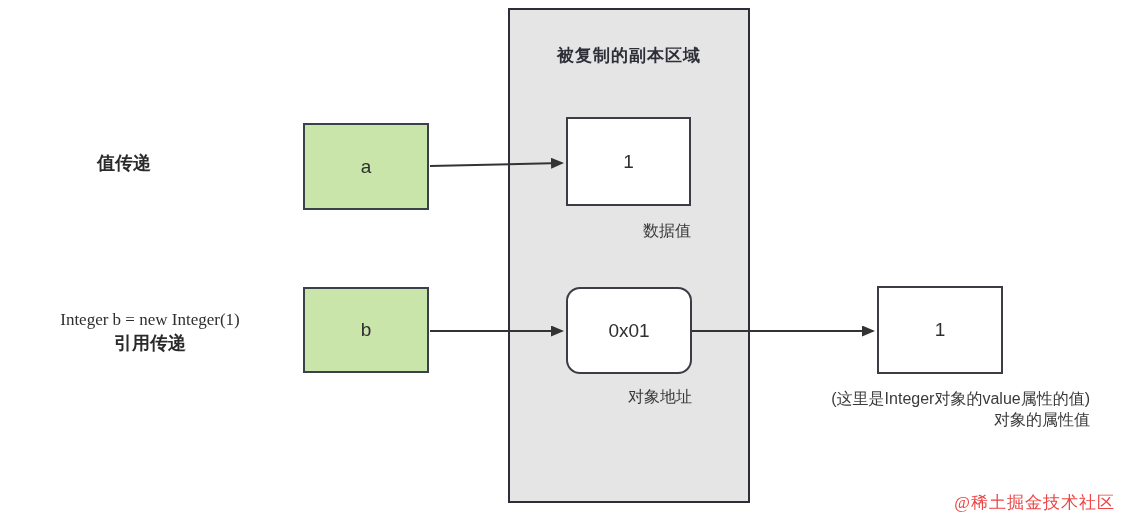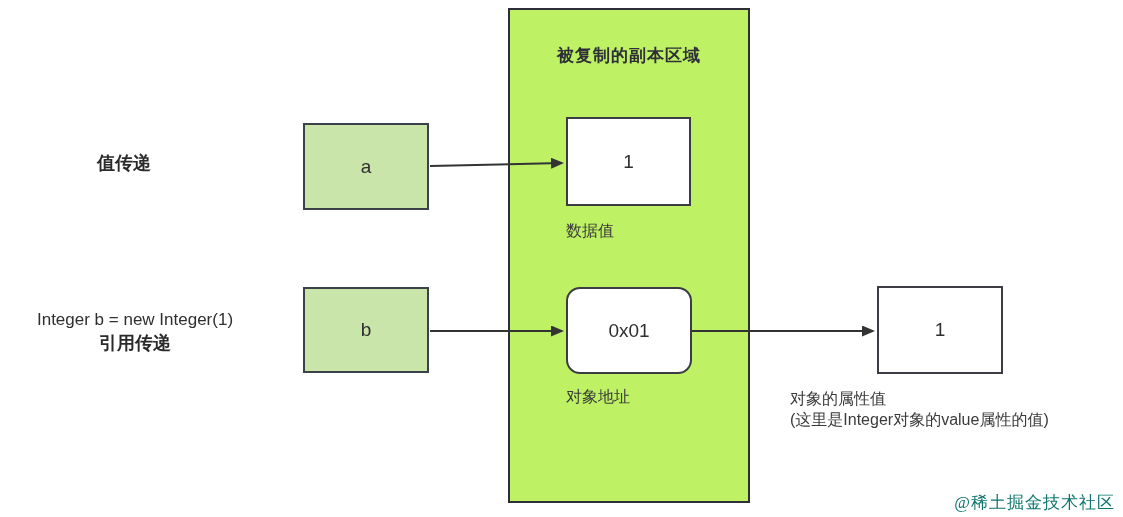--- a/index.html
+++ b/index.html
@@ -10,21 +10,21 @@
     font-family: "Liberation Sans", "DejaVu Sans", sans-serif;
     color: #333333;
     overflow: hidden;
   }
 
   
   .copy-region {
     position: absolute;
     left: 508px; top: 8px;
     width: 242px; height: 495px;
-    background: #bef264;
+    background: #e5e5e5;
     border: 2px solid #2e2e3a;
     box-sizing: border-box;
   }
   .copy-region-title {
     position: absolute;
     top: 34px; left: 0; width: 100%;
     text-align: center;
     font-size: 17px;
     font-weight: bold;
     color: #2e2e38;
@@ -47,53 +47,53 @@
 
   .node-a   { left: 303px; top: 123px; width: 126px; height: 87px; }
   .node-b   { left: 303px; top: 287px; width: 126px; height: 86px; }
   .node-val { left: 566px; top: 117px; width: 125px; height: 89px; }
   .node-adr { left: 566px; top: 287px; width: 126px; height: 87px; border-radius: 14px; }
   .node-att { left: 877px; top: 286px; width: 126px; height: 88px; }
 
   
   .caption {
     position: absolute;
-    text-align: left;
+    text-align: right;
     font-size: 16px;
     color: #3a3a3a;
     line-height: 21px;
   }
   .cap-val { left: 566px; top: 220px; width: 125px; }
   .cap-adr { left: 566px; top: 386px; width: 126px; }
   .cap-att { left: 790px; top: 388px; width: 300px; }
 
   
   .annotation {
     position: absolute;
     text-align: center;
   }
   .annotation .code { font-size: 17px; color: #2f2f2f; }
   .annotation .mode { font-size: 18px; font-weight: bold; color: #2a2a2a; margin-top: 1px; }
   .anno-a { left: 18px;  top: 150px; width: 212px; }
-  .anno-b { left: 8px;   top: 310px; width: 254px; }
+  .anno-b { left: 23px;   top: 310px; width: 254px; font-family: Liberation Serif, serif; }
 
   
   .arrow-layer {
     position: absolute;
     left: 0; top: 0;
     width: 1123px; height: 517px;
     pointer-events: none;
   }
 
   
   .watermark {
     position: absolute;
     right: 8px; bottom: 3px;
     font-size: 17px;
-    color: #0f766e;
+    color: #ef4444;
     font-family: "Liberation Serif", "DejaVu Serif", serif;
     letter-spacing: 1px;
   }
 </style>
 </head>
 <body>
 
 <div class="copy-region">
   <div class="copy-region-title">被复制的副本区域</div>
 </div>
@@ -120,22 +120,22 @@
   <span>0x01</span>
 </div>
 
 <div class="node white node-att">
   <span>1</span>
 </div>
 
 <div class="caption cap-val">数据值</div>
 <div class="caption cap-adr">对象地址</div>
 <div class="caption cap-att">
+  <div>(这里是Integer对象的value属性的值)</div>
   <div>对象的属性值</div>
-  <div>(这里是Integer对象的value属性的值)</div>
 </div>
 
 <svg class="arrow-layer" viewBox="0 0 1123 517" xmlns="http://www.w3.org/2000/svg">
   <defs>
     <marker id="ah" markerWidth="13" markerHeight="11" refX="11" refY="5.5" orient="auto" markerUnits="userSpaceOnUse">
       <path d="M0,0 L13,5.5 L0,11 z" fill="#333333"></path>
     </marker>
   </defs>
   <line x1="430" y1="166" x2="562" y2="163" stroke="#333333" stroke-width="2" marker-end="url(#ah)"></line>
   <line x1="430" y1="331" x2="562" y2="331" stroke="#333333" stroke-width="2" marker-end="url(#ah)"></line>

